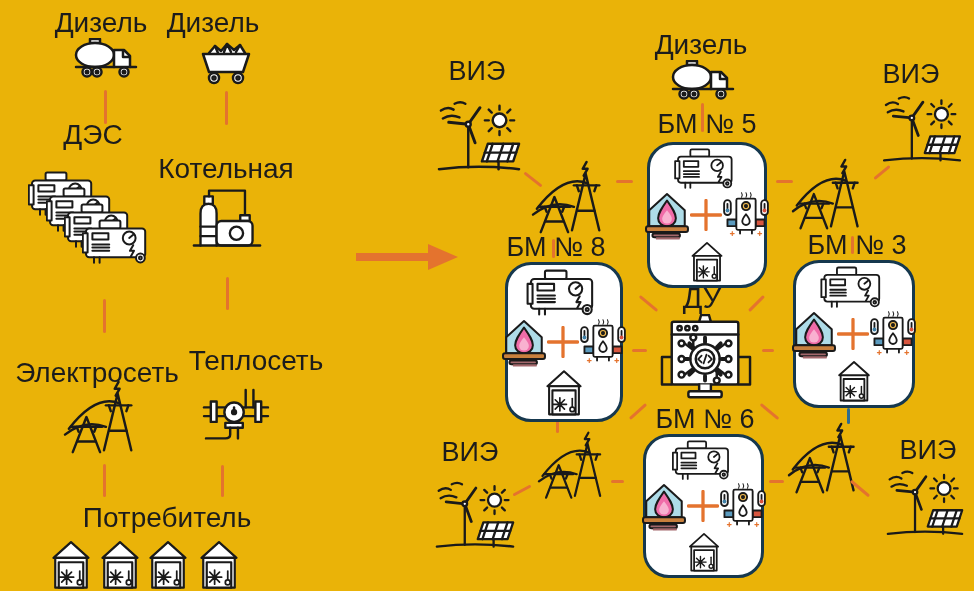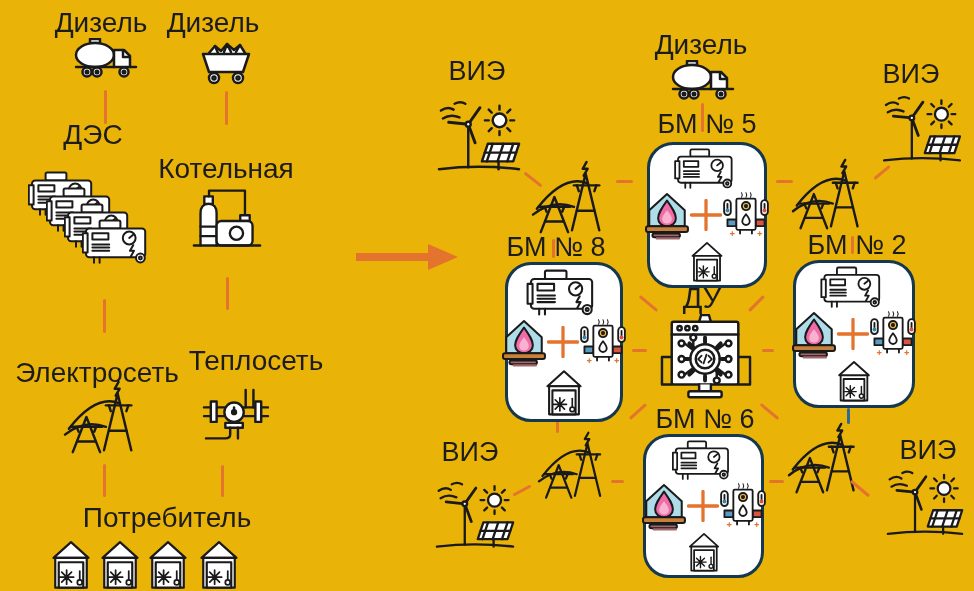--- a/index.html
+++ b/index.html
@@ -345,21 +345,21 @@
     <div class="dh" style="left:762px;top:349px;width:12px"></div>
     <div class="dh" style="left:611px;top:480px;width:13px"></div>
     <div class="dh" style="left:769px;top:480px;width:15px"></div>
 
     <div class="dv" style="left:552px;top:239px;height:19px"></div>
     <div class="dv" style="left:851px;top:236px;height:18px"></div>
     <div class="dv" style="left:556px;top:417px;height:16px"></div>
     <div class="dv teal" style="left:847px;top:408px;height:16px"></div>
 
     <div class="lbl sm" style="left:707px;top:110px">БМ № 5</div>
-    <div class="lbl sm" style="left:857px;top:231px">БМ № 2</div>
+    <div class="lbl sm" style="left:857px;top:231px">БМ № 3</div>
     <div class="lbl sm" style="left:705px;top:405px">БМ № 6</div>
     <div class="lbl sm" style="left:556px;top:233px">БМ № 8</div>
 
     <div class="lbl" style="left:702px;top:283px;font-size:29px">ДУ</div>
     <svg class="ic" style="left:660px;top:314px" width="92" height="92">
         <use href="#sym-computer"></use>
       </svg>
 
     <div class="bm-box" style="left:647px;top:142px;width:120px;height:146px">
       <svg width="82" height="48">

